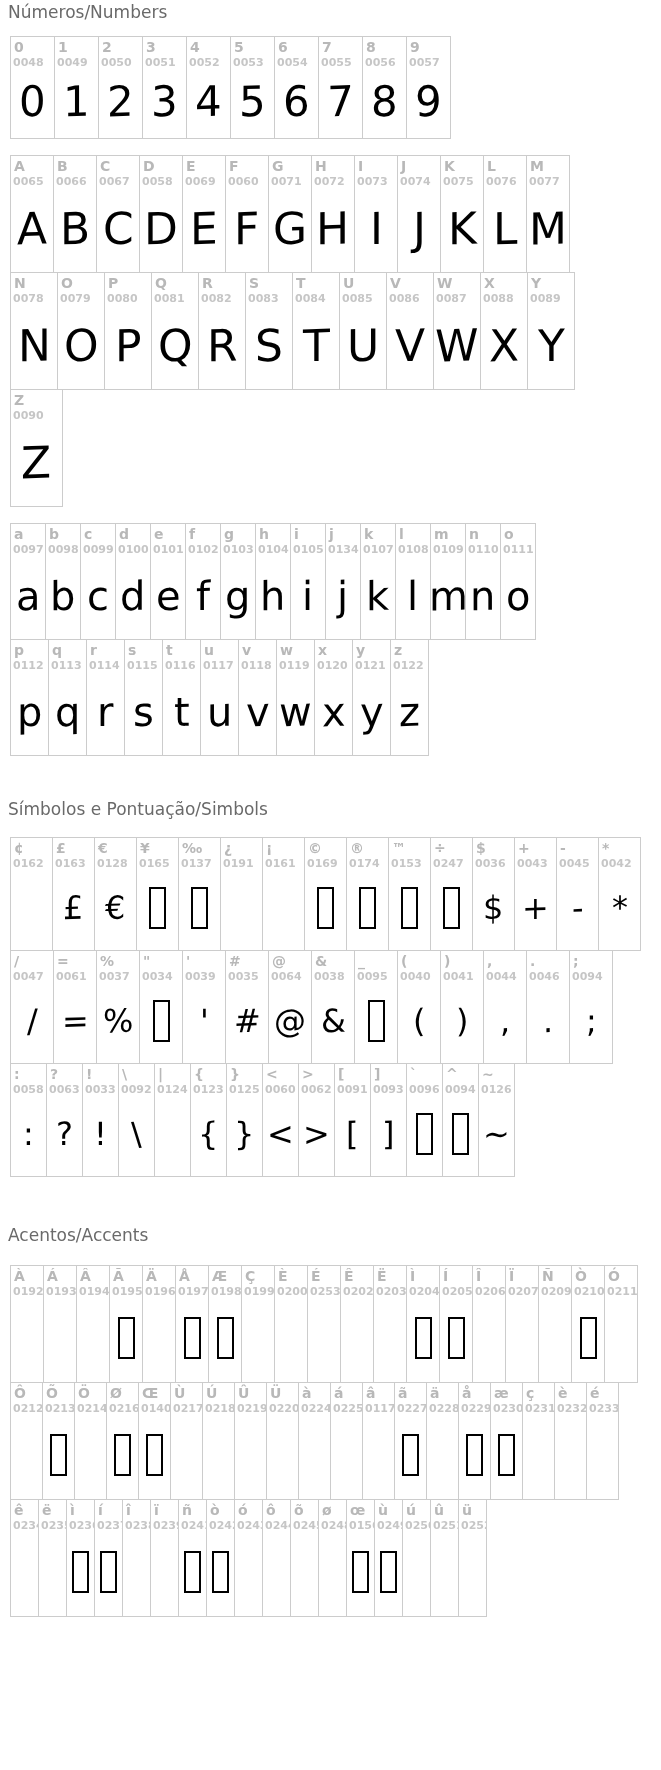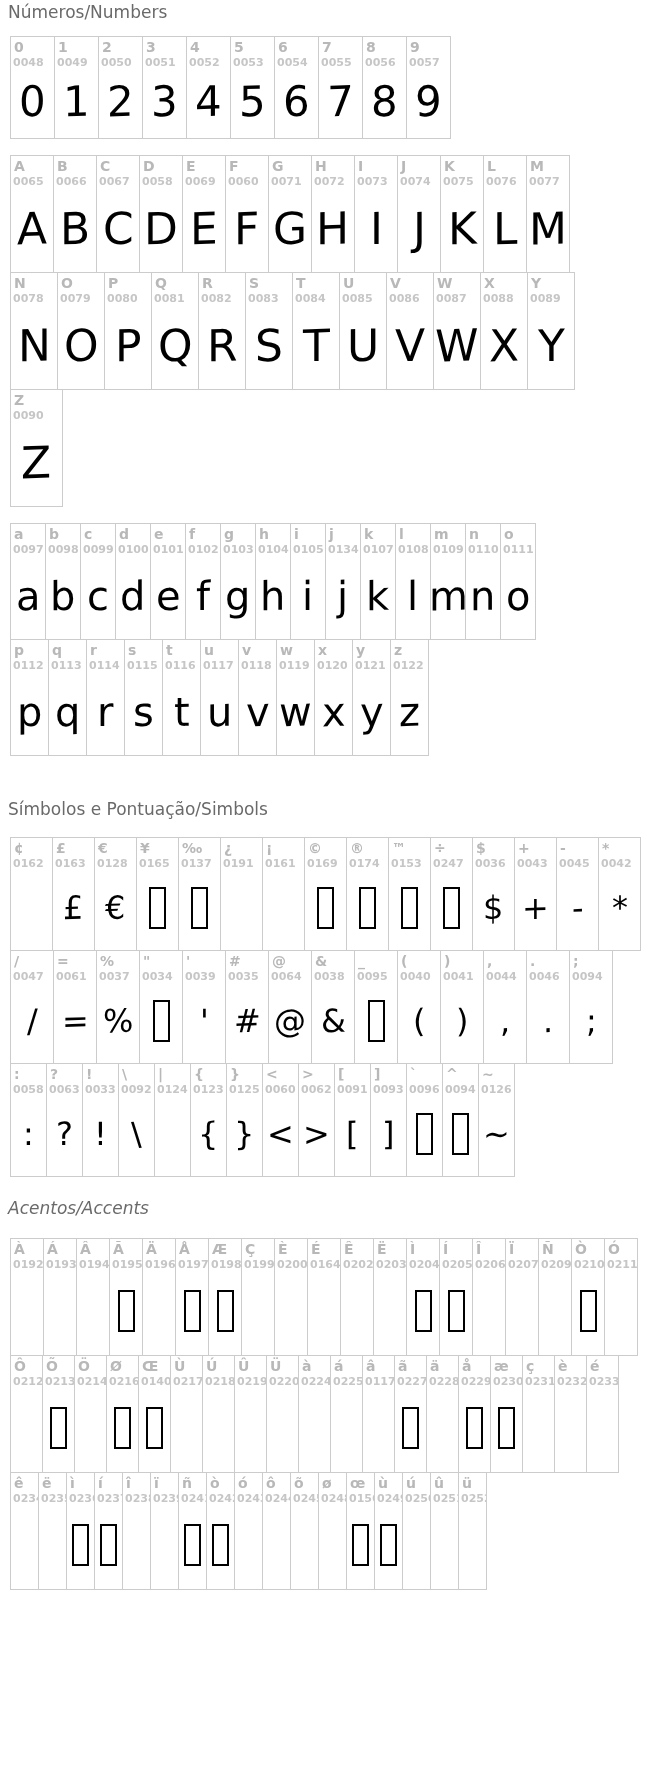--- a/index.html
+++ b/index.html
@@ -878,21 +878,21 @@
     <div class="code">0126</div>
     <div class="glyph-area">
               <span class="glyph" style="font-size: 32px;">~</span>
             </div>
   </div>
 </div>
       </div>
   </section>
 
   <section class="sec">
-    <h2 class="sec-title" style="margin-top: 21px; font-style: italic;">Acentos/Accents</h2>
+    <h2 class="sec-title" style="margin-top: 48px;">Acentos/Accents</h2>
     <div class="rows" style="margin-top: 20px;">
         <div class="row">
   <div class="cell" style="width: 34px; height: 118px;">
     <div class="lbl">À</div>
     <div class="code">0192</div>
     <div class="glyph-area"></div>
   </div>
 
   <div class="cell" style="width: 34px; height: 118px;">
     <div class="lbl">Á</div>
@@ -943,21 +943,21 @@
   </div>
 
   <div class="cell" style="width: 34px; height: 118px;">
     <div class="lbl">È</div>
     <div class="code">0200</div>
     <div class="glyph-area"></div>
   </div>
 
   <div class="cell" style="width: 34px; height: 118px;">
     <div class="lbl">É</div>
-    <div class="code">0164</div>
+    <div class="code">0253</div>
     <div class="glyph-area"></div>
   </div>
 
   <div class="cell" style="width: 34px; height: 118px;">
     <div class="lbl">Ê</div>
     <div class="code">0202</div>
     <div class="glyph-area"></div>
   </div>
 
   <div class="cell" style="width: 34px; height: 118px;">

